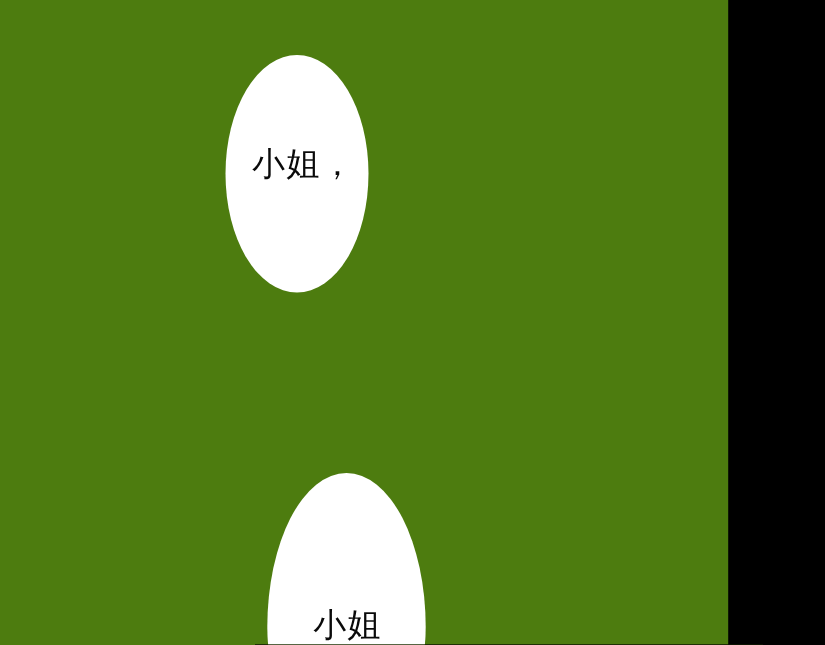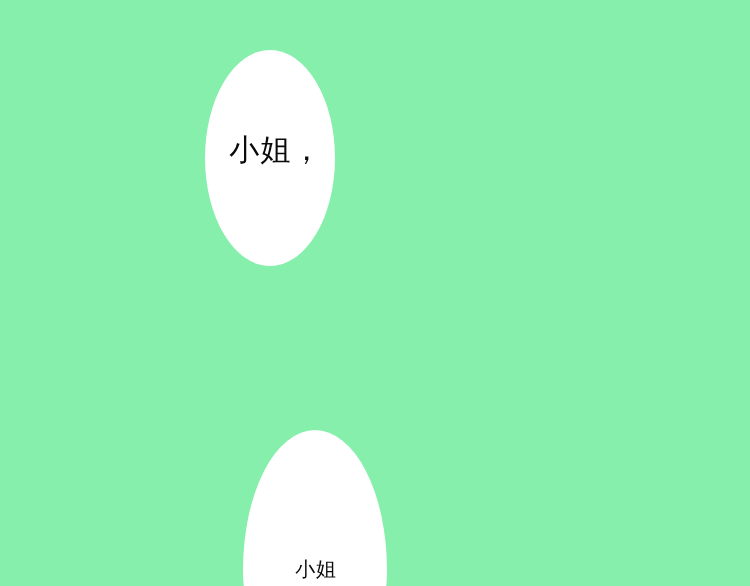--- a/index.html
+++ b/index.html
@@ -3,23 +3,23 @@
 <meta charset="utf-8">
 <title>Comic Panel</title>
 <style>
   html, body {
     margin: 0;
     padding: 0;
     background: #000000;
   }
   #panel {
     position: relative;
-    width: 750px;
+    width: 662px;
     height: 586px;
-    background: #86efac;
+    background: #4d7c0f;
     overflow: hidden;
     font-family: "DejaVu Sans", "Liberation Sans", sans-serif;
   }
   .speech-bubble {
     position: absolute;
     background: #ffffff;
     border-radius: 50%;
     display: flex;
     align-items: center;
     justify-content: center;
@@ -50,21 +50,21 @@
 
   
   #bubble-2 {
     left: 243px;
     top: 430px;
     width: 144px;
     height: 250px;
     border-radius: 50% 50% 46% 46% / 56% 56% 44% 44%;
   }
   #bubble-2 .bubble-text {
-    font-size: 20px;
+    font-size: 30px;
     transform: translate(1px, 14px);
   }
 </style>
 </head>
 <body>
 
 <div id="panel">
 
   <div class="speech-bubble" id="bubble-1">
     <span class="bubble-text">小姐，</span>

